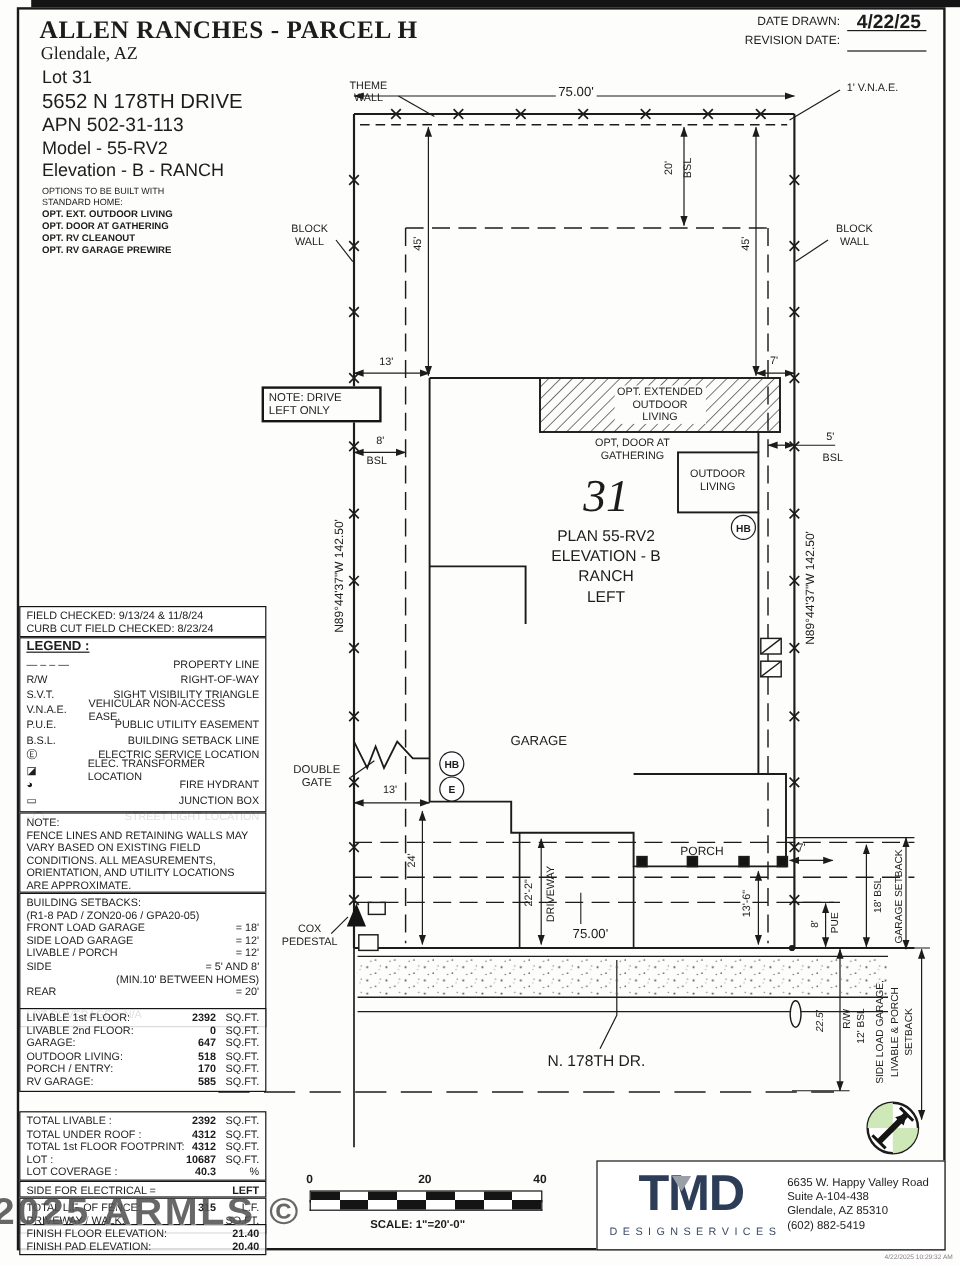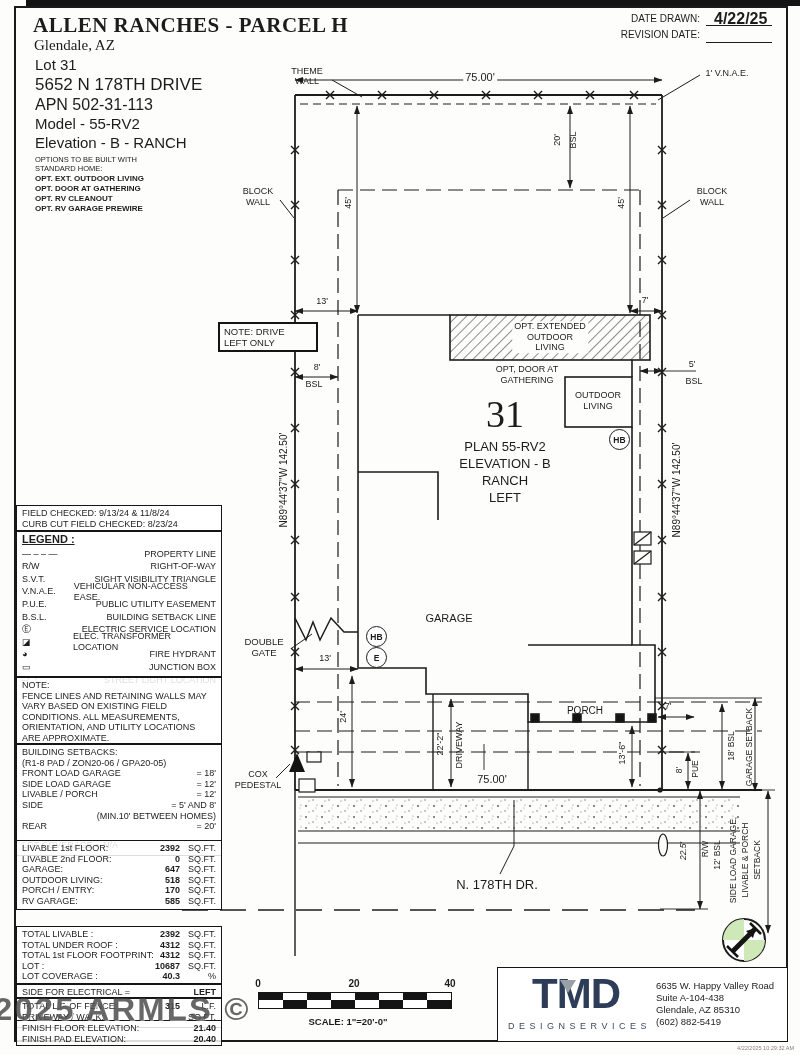--- a/index.html
+++ b/index.html
@@ -230,21 +230,21 @@
   </div>
   <div class="t cc" style="left:527px;top:374px;font-size:9px;line-height:10.5px">
     <div>OPT, DOOR AT</div>
       <div>GATHERING</div>
   </div>
   <div class="t cc" style="left:598px;top:400px;font-size:9px;line-height:10.5px">
     <div>OUTDOOR</div>
       <div>LIVING</div>
   </div>
 
-  <div class="t cc ser" style="left:505px;top:414px;font-size:38px;">31</div>
+  <div class="t cc ser" style="left:505px;top:414px;font-size:38px;font-style:italic">31</div>
   <div class="t cc" style="left:505px;top:446px;font-size:13px">PLAN 55-RV2</div>
   <div class="t cc" style="left:505px;top:463px;font-size:13px">ELEVATION - B</div>
   <div class="t cc" style="left:505px;top:480px;font-size:13px">RANCH</div>
   <div class="t cc" style="left:505px;top:497px;font-size:13px">LEFT</div>
 
   <div class="circ" style="left:609px;top:429px">HB</div>
   <div class="circ" style="left:366px;top:626px">HB</div>
   <div class="circ" style="left:366px;top:647px">E</div>
 
   <div class="t cc" style="left:449px;top:618px;font-size:11px">GARAGE</div>

